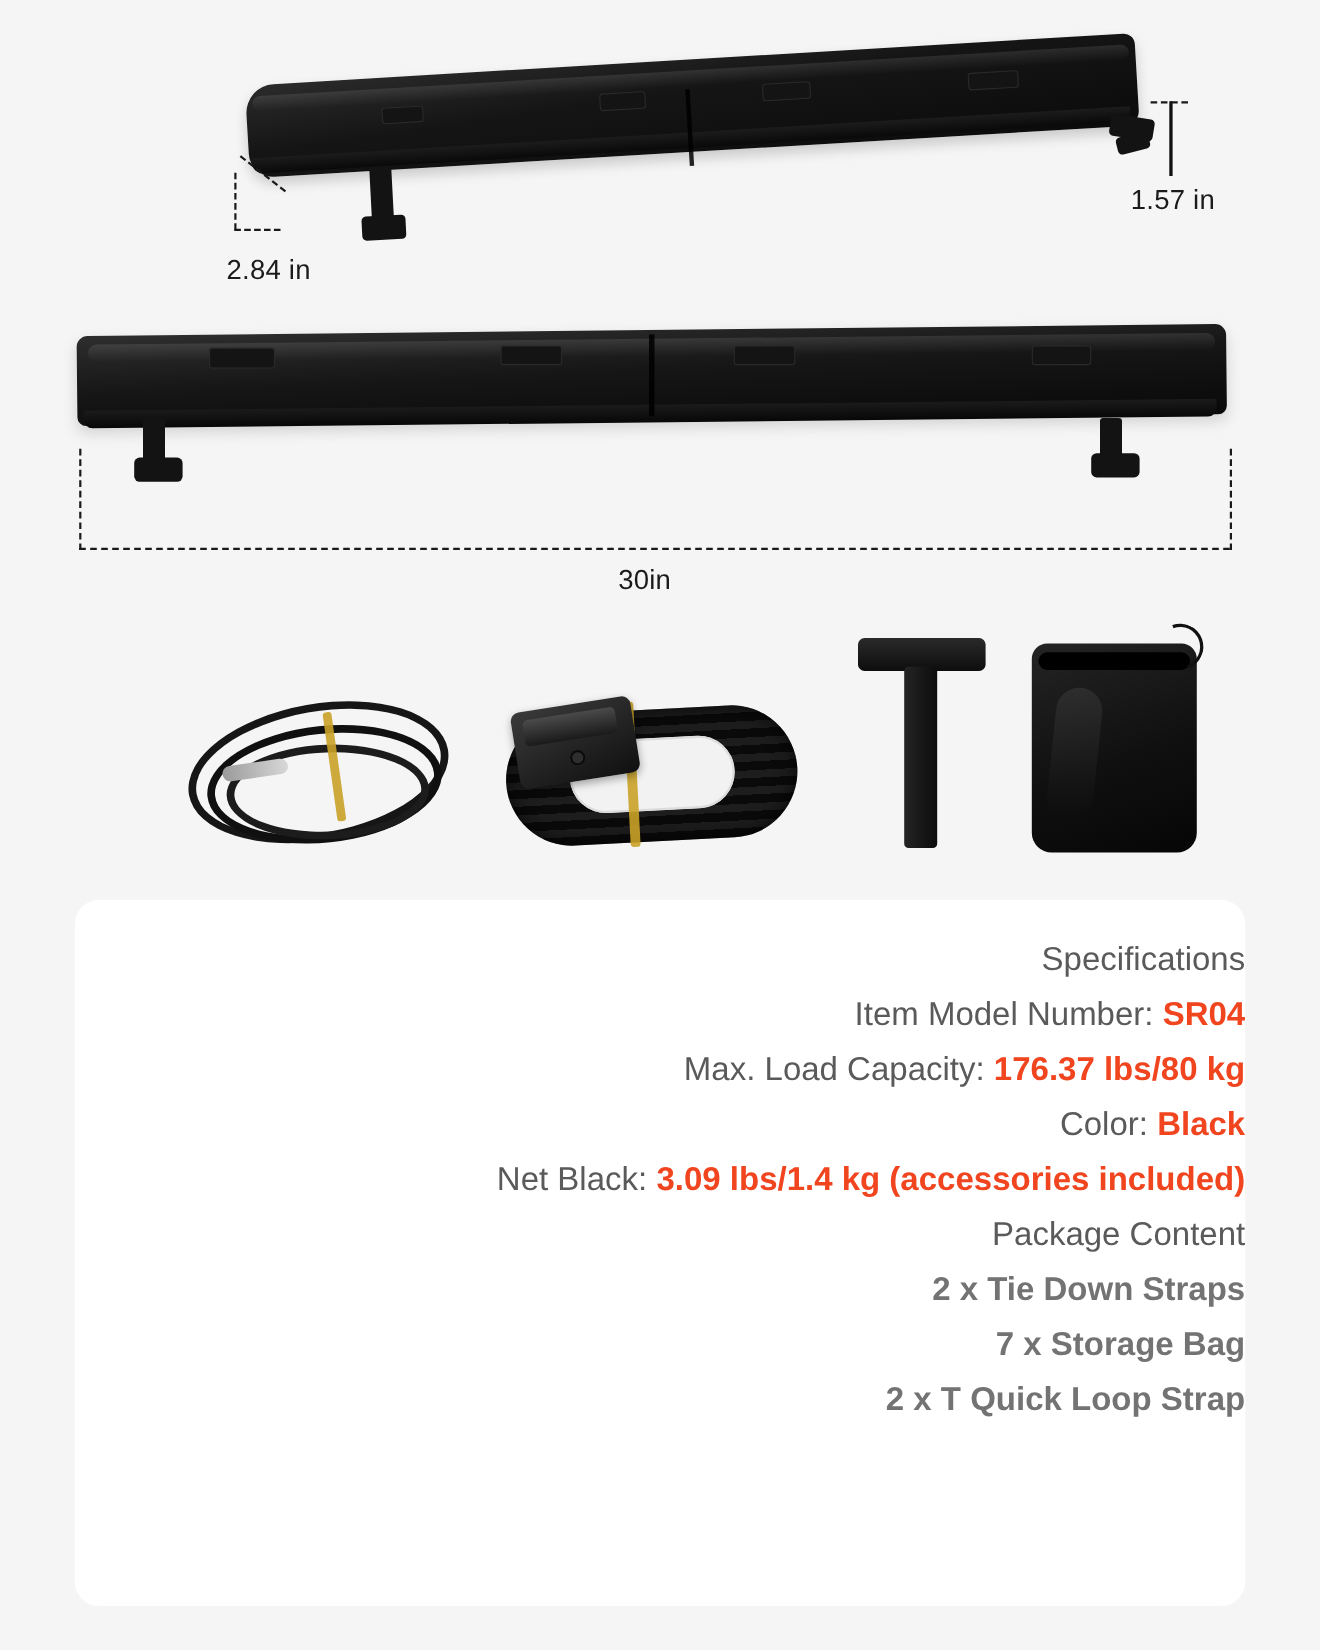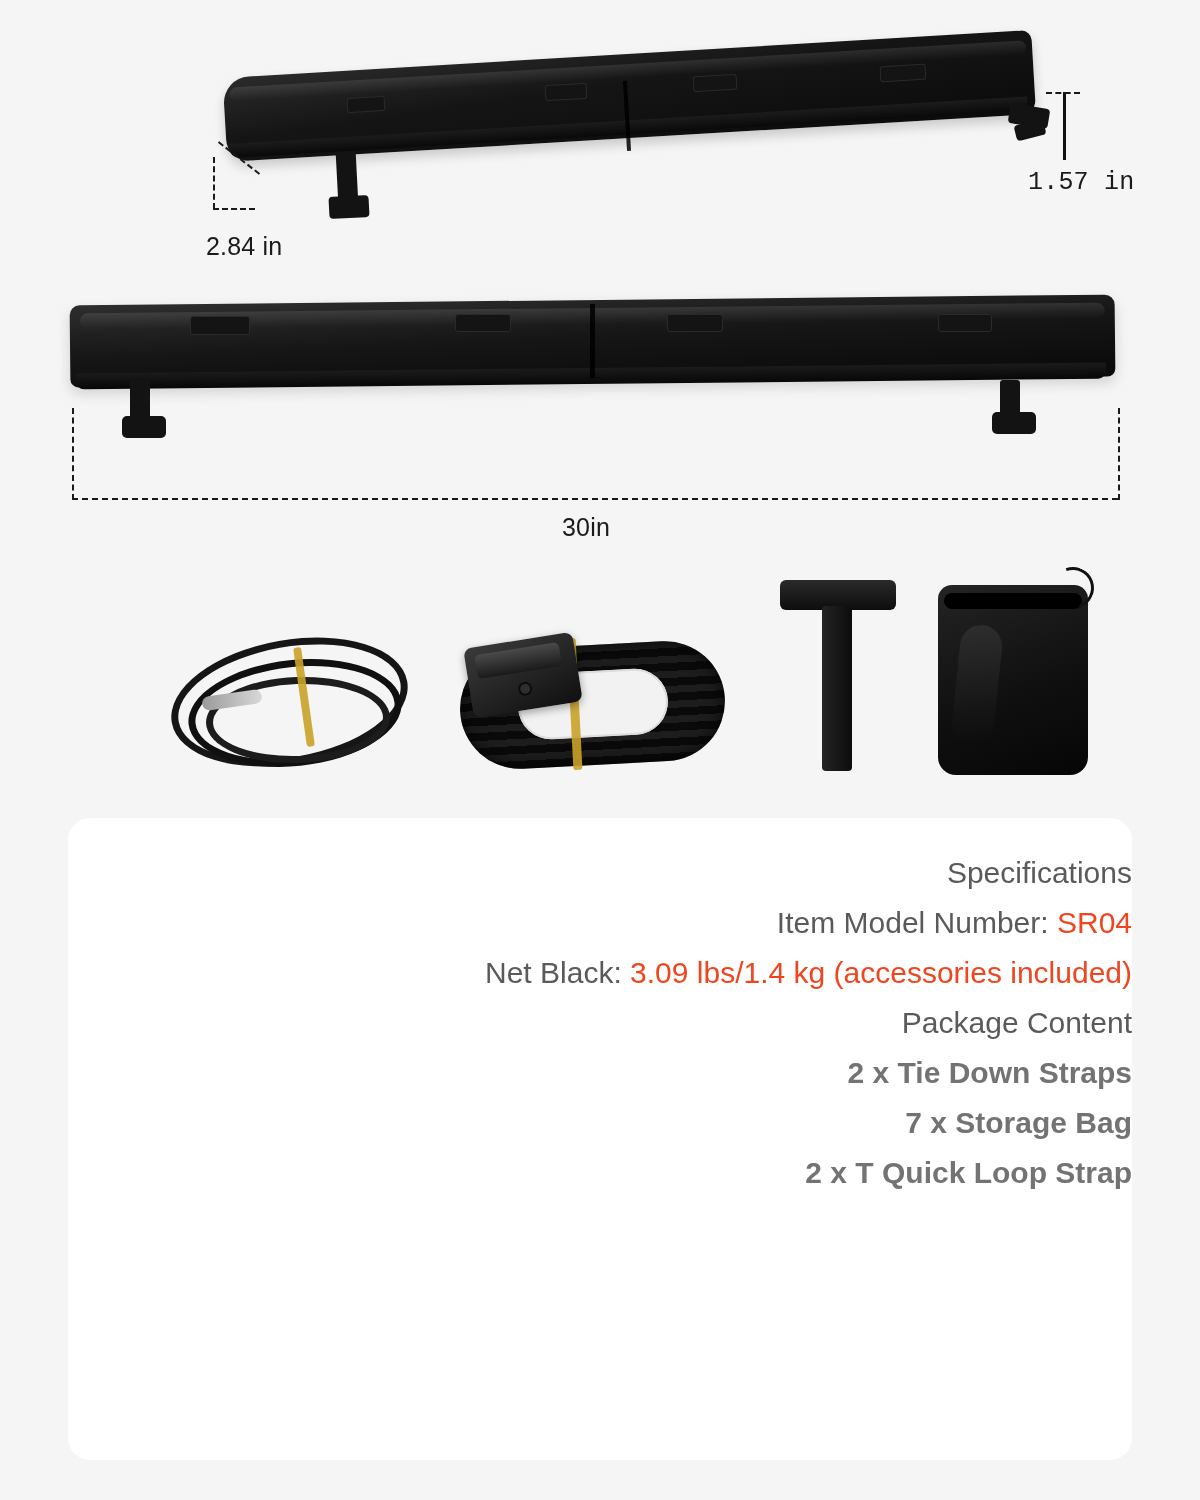--- a/index.html
+++ b/index.html
@@ -357,21 +357,21 @@
     text-align: right;
   }
   .spec-line {
     font-size: 30px;
     line-height: 50px;
     color: #5a5a5a;
     white-space: nowrap;
   }
   .spec-line .val {
     color: #f0451f;
-    font-weight: normal;
+    font-weight: bold;
   }
   .spec-head {
     font-size: 30px;
     line-height: 50px;
     color: #5a5a5a;
   }
   .pkg-item {
     font-size: 30px;
     line-height: 50px;
     color: #737373;
@@ -400,21 +400,21 @@
       <div class="buckle" style="left:790px;top:44px;width:30px;height:16px;border-radius:4px;transform:rotate(-14deg);"></div>
     </div>
 
     <div class="dim-line" style="left:213px;top:157px;width:52px;transform:rotate(38deg);"></div>
     <div class="dim-line v" style="left:213px;top:157px;height:52px;"></div>
     <div class="dim-line" style="left:213px;top:208px;width:42px;"></div>
     <div class="dim-label" style="left:206px;top:232px;">2.84 in</div>
 
     <div class="dim-line v solid" style="left:1063px;top:92px;height:68px;"></div>
     <div class="dim-line" style="left:1046px;top:92px;width:34px;"></div>
-    <div class="dim-label" style="left:1028px;top:168px;font-family:Liberation Mono, monospace;">1.57 in</div>
+    <div class="dim-label" style="left:1028px;top:168px;">1.57 in</div>
 
     <div class="pad-bottom">
       <div class="body">
         <div class="gloss"></div>
       </div>
       <div class="underside"></div>
       <div class="seam"></div>
       <div class="tab" style="left:120px;top:16px;width:58px;height:17px;"></div>
       <div class="tab" style="left:385px;top:14px;width:54px;height:16px;"></div>
       <div class="tab" style="left:597px;top:14px;width:54px;height:16px;"></div>
@@ -466,20 +466,26 @@
   </div>
 
   <div class="spec-card">
     <div class="spec-inner">
       <div class="spec-head">Specifications</div>
 
       <div class="spec-line">
         <span>Item Model Number: </span><span class="val">SR04</span>
       </div>
       <div class="spec-line">
+        <span>Max. Load Capacity: </span><span class="val">176.37 lbs/80 kg</span>
+      </div>
+      <div class="spec-line">
+        <span>Color: </span><span class="val">Black</span>
+      </div>
+      <div class="spec-line">
         <span>Net Black: </span><span class="val">3.09 lbs/1.4 kg (accessories included)</span>
       </div>
 
       <div class="spec-head">Package Content</div>
 
       <div class="pkg-item">2 x Tie Down Straps</div>
       <div class="pkg-item">7 x Storage Bag</div>
       <div class="pkg-item">2 x  T Quick Loop Strap</div>
     </div>
   </div>

